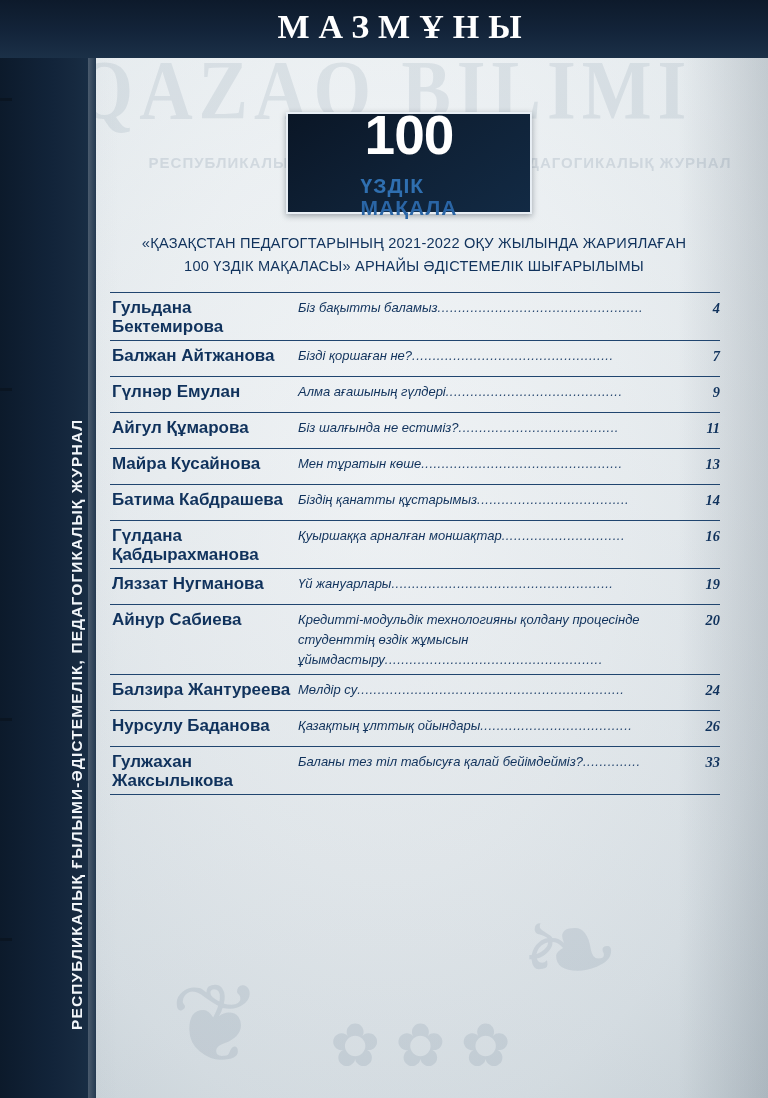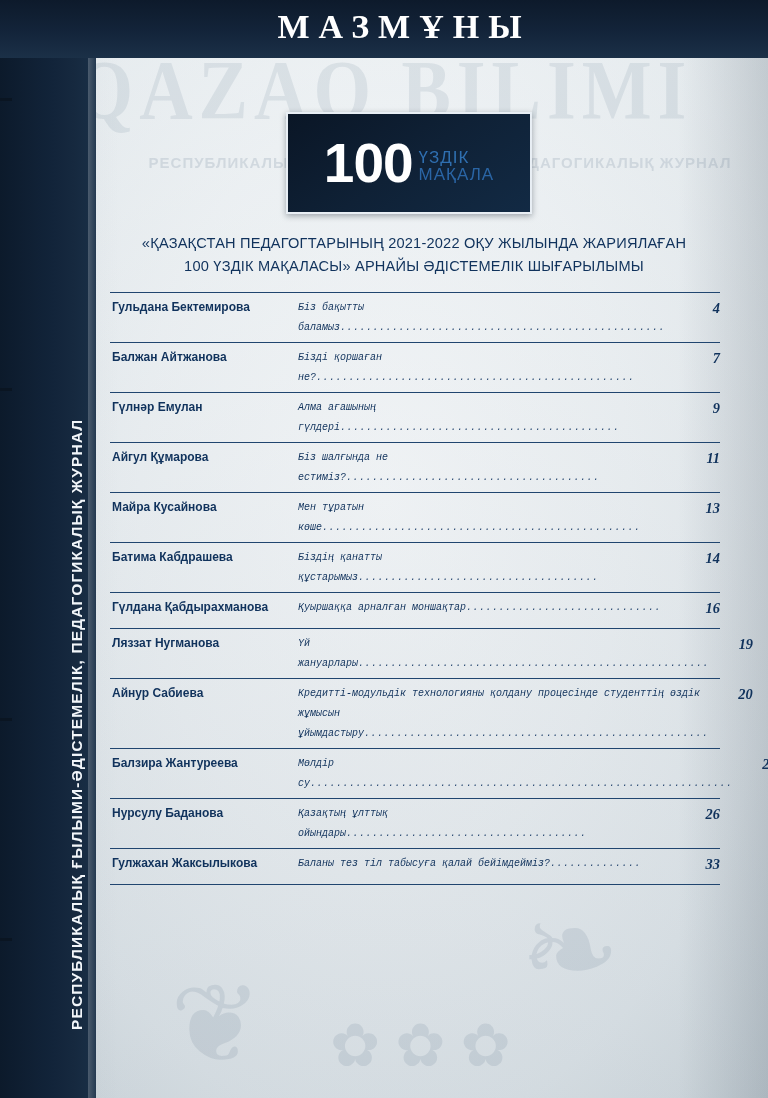--- a/index.html
+++ b/index.html
@@ -138,38 +138,39 @@
     border: 2px solid #e8eef4;
     box-shadow: 0 2px 6px rgba(10,20,35,0.35);
     display: flex;
     align-items: center;
     justify-content: center;
   }
   .logo-inner {
     display: flex;
     align-items: center;
     gap: 6px;
+    flex-direction: column;
   }
   .logo-100 {
     font-family: "Liberation Sans", sans-serif;
     font-size: 55px;
     font-weight: bold;
     color: #ffffff;
     letter-spacing: -1px;
     line-height: 1;
   }
   .logo-words {
     display: flex;
     flex-direction: column;
     line-height: 1.02;
     padding-top: 6px;
   }
   .logo-words span {
-    font-size: 17px;
-    font-weight: normal;
+    font-size: 21px;
+    font-weight: bold;
     letter-spacing: 1px;
     color: #2f6fb0;
   }
   .logo-words span.w2 { color: #2a65a5; text-align: right; }
 
   
   .heading {
     position: absolute;
     top: 232px;
     left: 108px;
@@ -193,32 +194,32 @@
     display: flex;
     align-items: flex-start;
     border-top: 1.5px solid #20456f;
     padding: 5px 0 4px 0;
     min-height: 26px;
   }
   .toc-row.last { border-bottom: 1.5px solid #20456f; }
   .author {
     width: 186px;
     flex: 0 0 186px;
-    font-size: 12px;
+    font-size: 17px;
     font-weight: bold;
     line-height: 19px;
     color: #10325c;
     padding-left: 2px;
   }
   .entry {
     flex: 1 1 auto;
     position: relative;
-    font-family: Liberation Mono, monospace;
+    font-family: Liberation Sans, sans-serif;
     font-style: italic;
-    font-size: 10px;
+    font-size: 13px;
     line-height: 20px;
     color: #10325c;
     padding-right: 6px;
   }
   .entry .leader {
     color: #2a4a72;
     letter-spacing: 0.5px;
   }
   .page-no {
     width: 38px;

